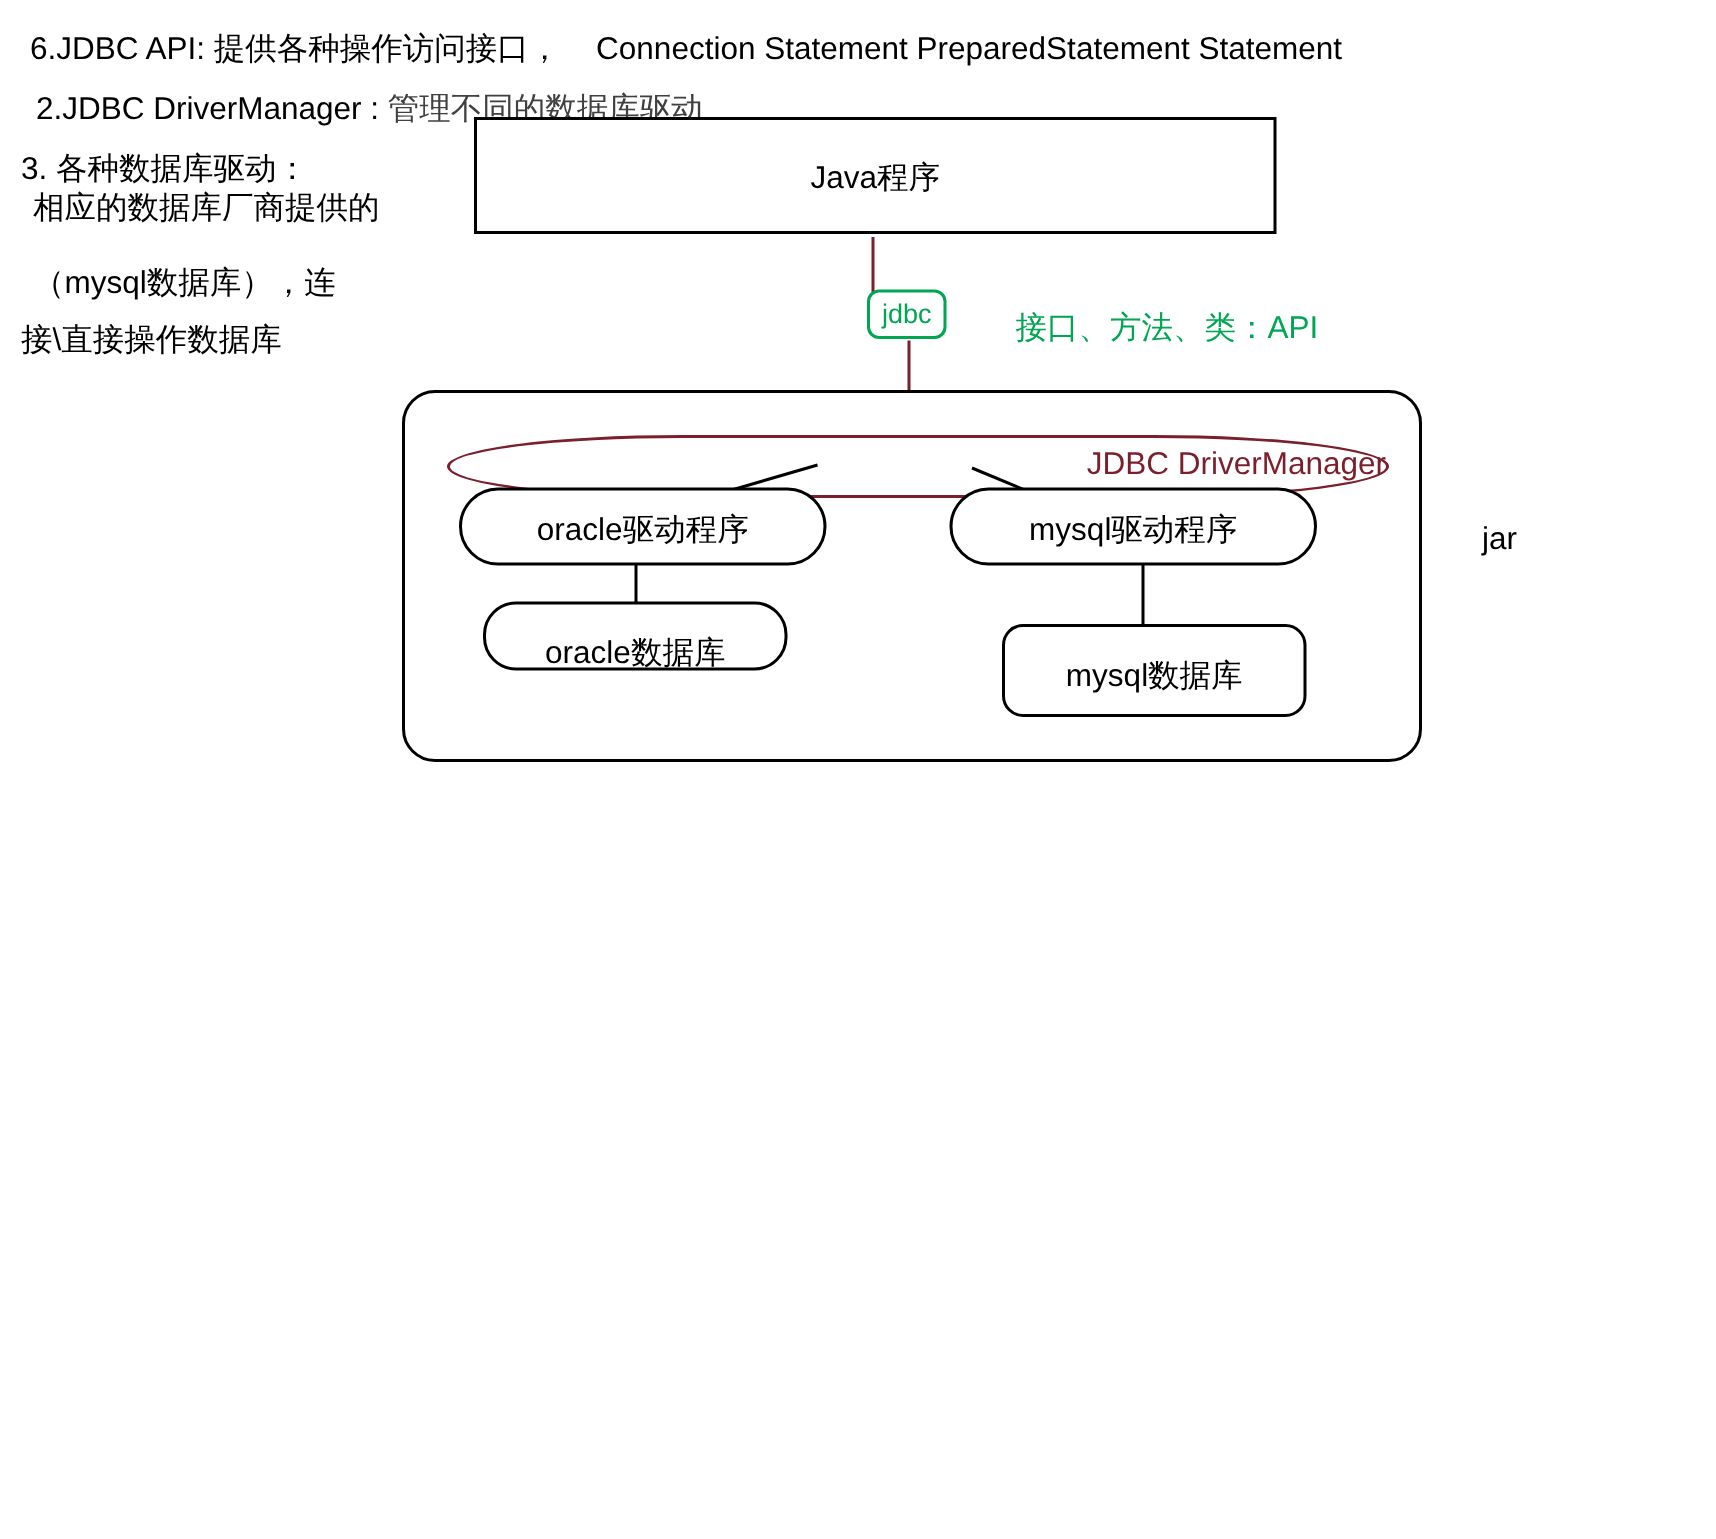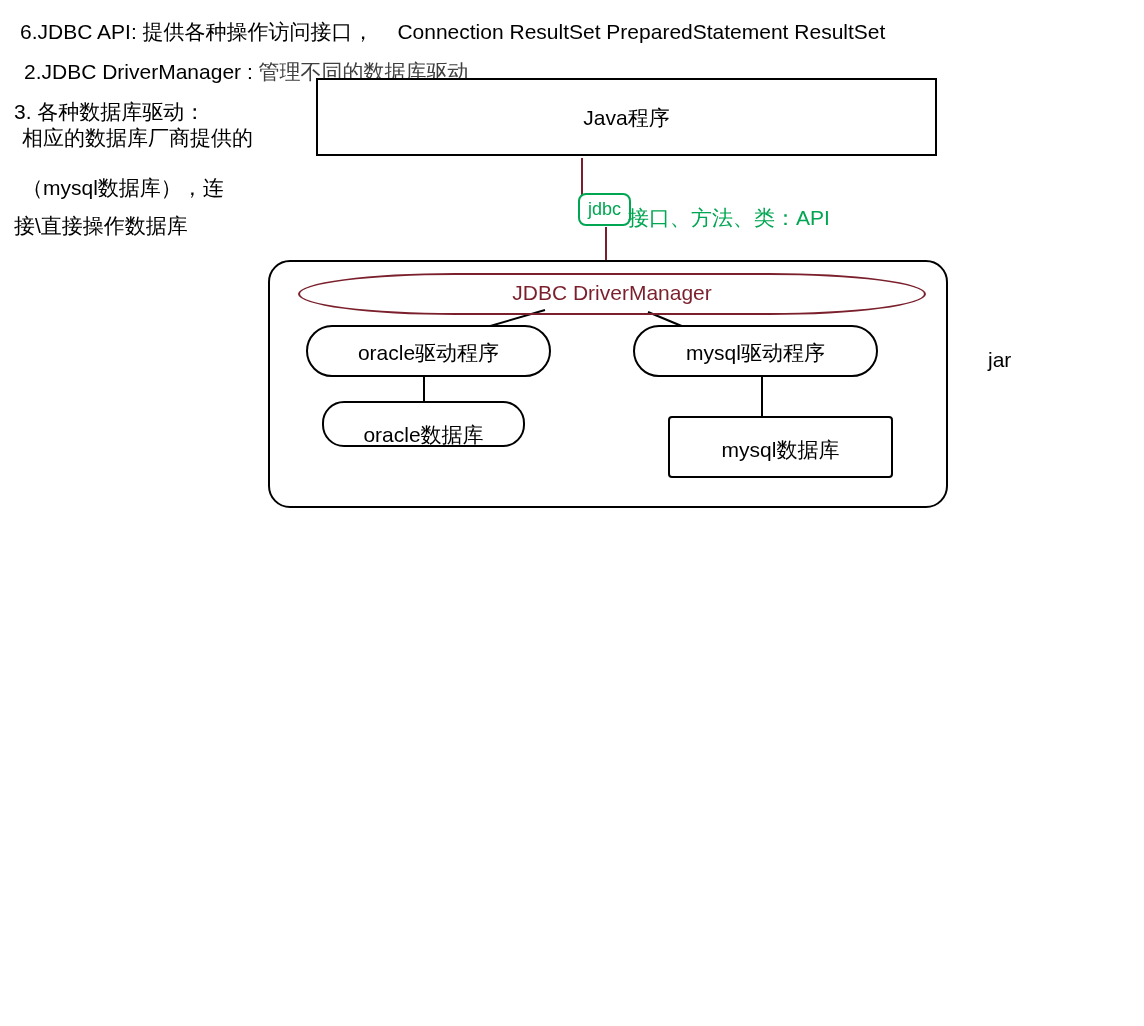--- a/index.html
+++ b/index.html
@@ -55,34 +55,34 @@
       border: 2px solid #7a1f2b;
       border-radius: 50% / 100%;
       text-align: center;
     }
   </style>
 </head>
 <body>
 
 <div class="txt" style="left:20px; top:18px;">
   <span>6.JDBC API: 提供各种操作访问接口，</span>
-  <span style="margin-left:18px;">Connection   ResultSet   PreparedStatement  ResultSet</span>
+  <span style="margin-left:18px;">Connection   Statement   PreparedStatement  Statement</span>
 </div>
 
 <div class="txt" style="left:24px; top:58px;">
   <span>2.JDBC DriverManager :</span>
   <span class="red">管理不同的数据库驱动</span>
 </div>
 
 <div class="txt" style="left:14px; top:98px;">3. 各种数据库驱动：</div>
 <div class="txt" style="left:22px; top:124px;">相应的数据库厂商提供的</div>
 <div class="txt" style="left:22px; top:174px;">（mysql数据库），连</div>
 <div class="txt" style="left:14px; top:212px;">接\直接操作数据库</div>
 
-<div class="box" style="left:316px; top:78px; width:621px; height:78px;">
+<div class="box" style="left:316px; top:78px; width:535px; height:78px;">
   <span class="box-label" style="margin-top:24px;">Java程序</span>
 </div>
 
 <svg width="1144" height="1026">
 
   <line x1="582" y1="158" x2="582" y2="195" stroke="#7a1f2b" stroke-width="2"></line>
 
   <line x1="606" y1="227" x2="606" y2="261" stroke="#7a1f2b" stroke-width="2"></line>
 
   <line x1="545" y1="310" x2="435" y2="342" stroke="#000" stroke-width="2"></line>
@@ -91,37 +91,37 @@
 
   <line x1="424" y1="376" x2="424" y2="405" stroke="#000" stroke-width="2"></line>
 
   <line x1="762" y1="376" x2="762" y2="418" stroke="#000" stroke-width="2"></line>
 </svg>
 
 <div class="jdbc-box" style="left:578px; top:193px;">
   <span>jdbc</span>
 </div>
 
-<div class="txt green" style="left:628px; top:204px;">接口、方法、类：API</div>
+<div class="txt green" style="left:677px; top:204px;">接口、方法、类：API</div>
 
 <div class="container-box" style="left:268px; top:260px; width:680px; height:248px;"></div>
 
-<div class="oval" style="left:298px; top:273px; width:628px; height:42px;">
+<div class="oval" style="left:298px; top:290px; width:628px; height:42px;text-align:right;">
   <span class="box-label maroon" style="margin-top:6px;">JDBC DriverManager</span>
 </div>
 
 <div class="box rounded" style="left:306px; top:325px; width:245px; height:52px; border-radius:26px;">
   <span class="box-label" style="margin-top:12px;">oracle驱动程序</span>
 </div>
 
 <div class="box rounded" style="left:633px; top:325px; width:245px; height:52px; border-radius:26px;">
   <span class="box-label" style="margin-top:12px;">mysql驱动程序</span>
 </div>
 
 <div class="box rounded" style="left:322px; top:401px; width:203px; height:46px; border-radius:22px;">
   <span class="box-label" style="margin-top:18px;">oracle数据库</span>
 </div>
 
-<div class="box rounded" style="left:668px; top:416px; width:225px; height:62px; border-radius:4px;">
+<div class="box rounded" style="left:668px; top:416px; width:203px; height:62px; border-radius:14px;">
   <span class="box-label" style="margin-top:18px;">mysql数据库</span>
 </div>
 
 <div class="txt" style="left:988px; top:348px;">jar</div>
 
 </body></html>

